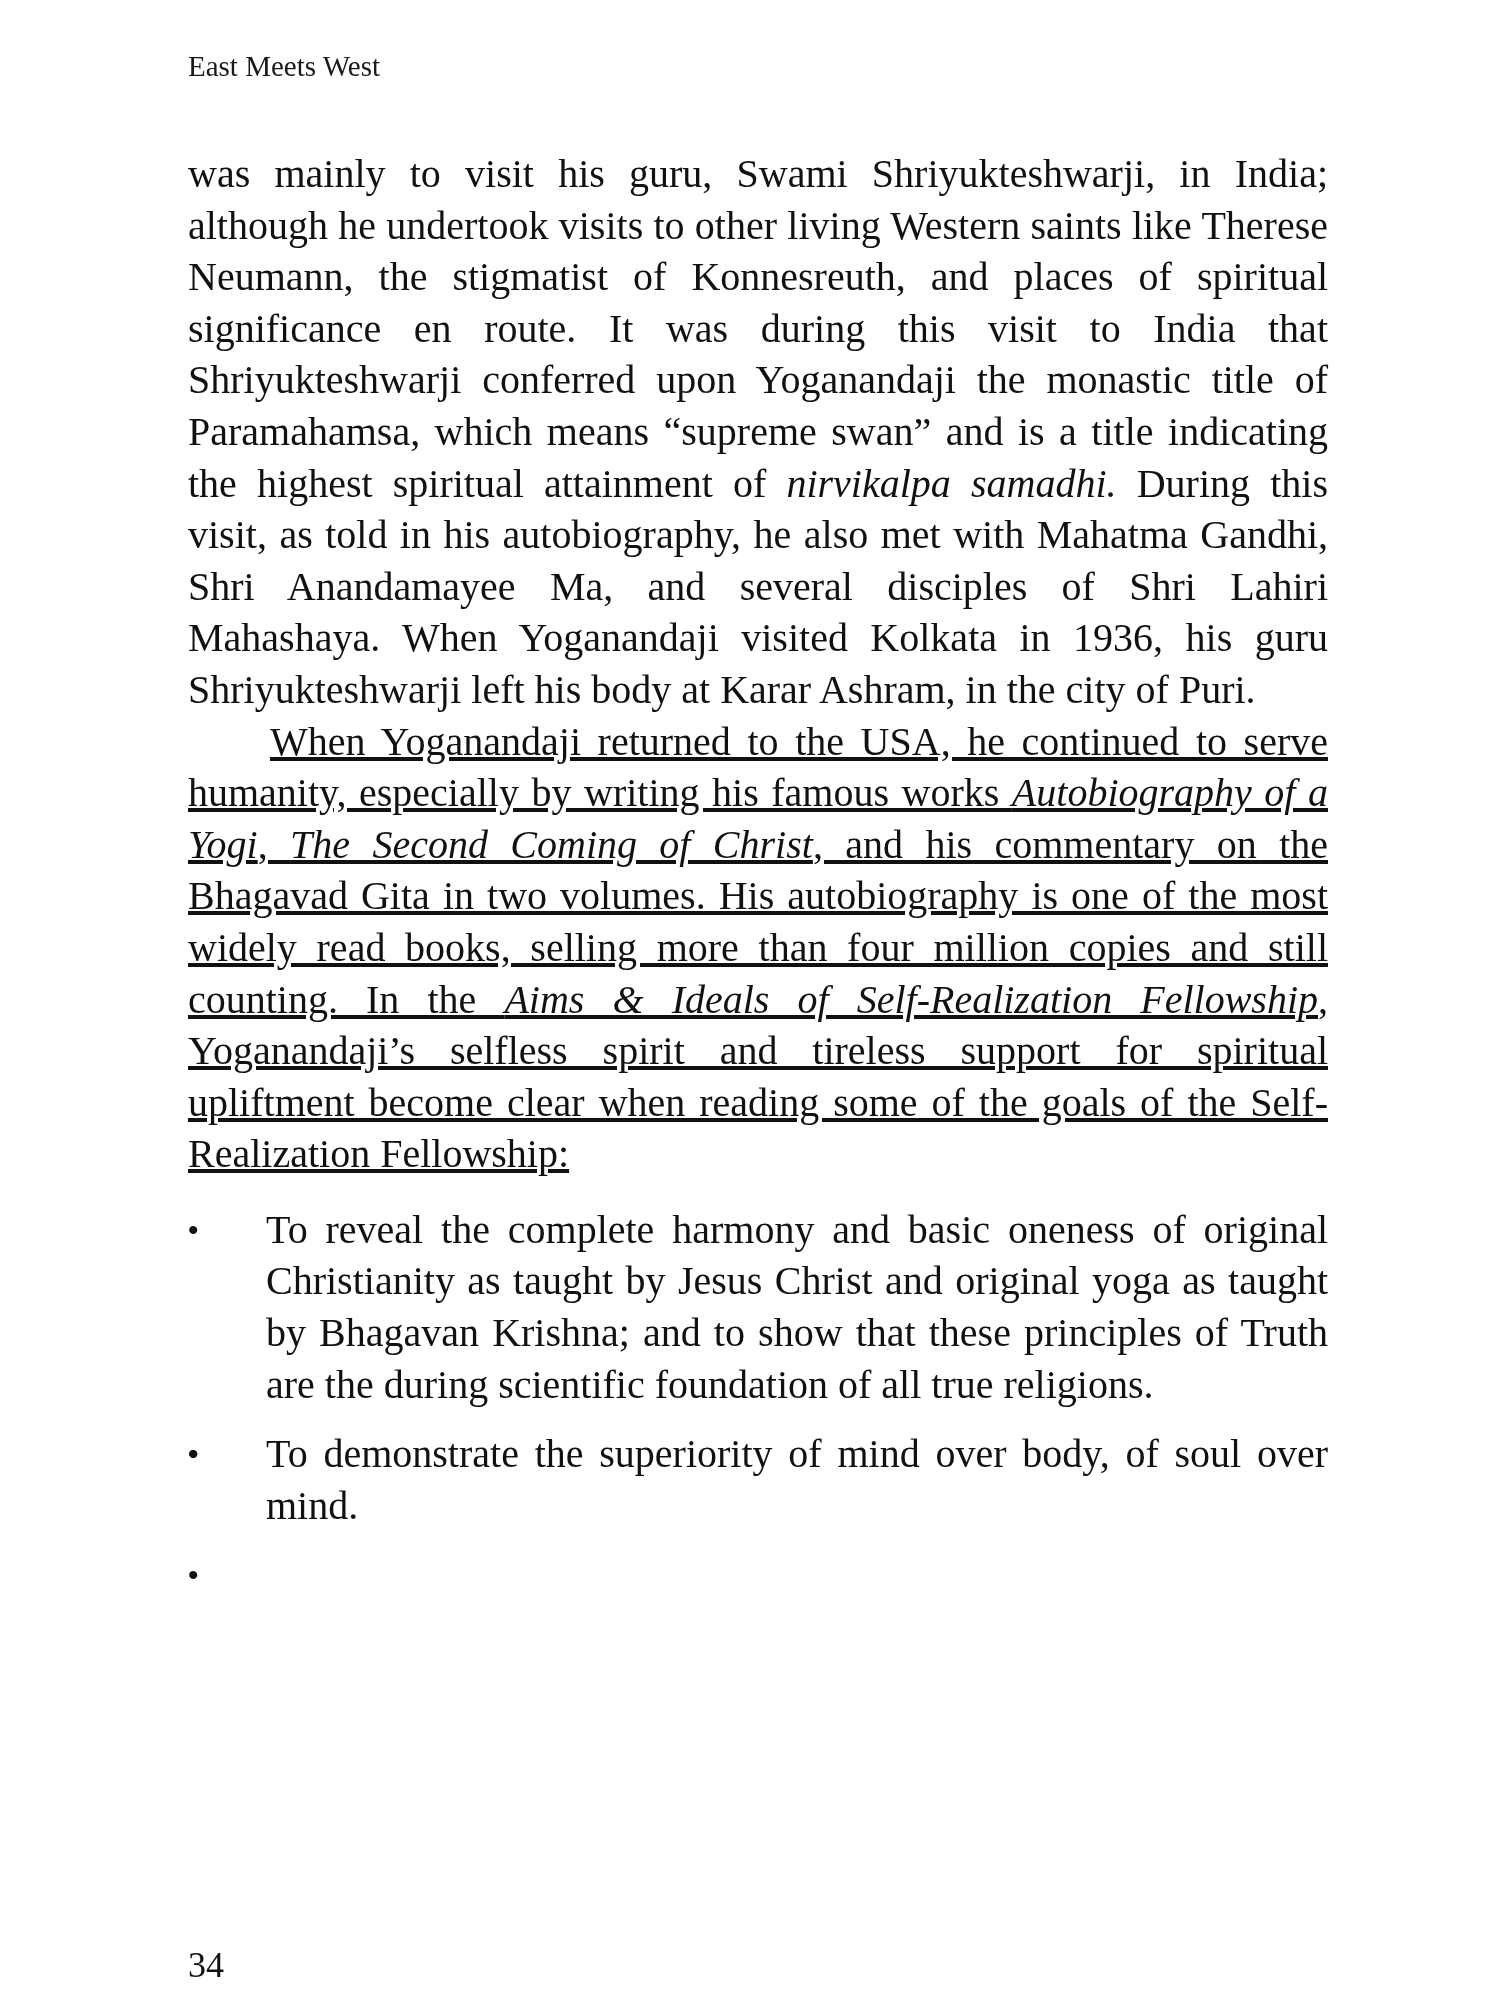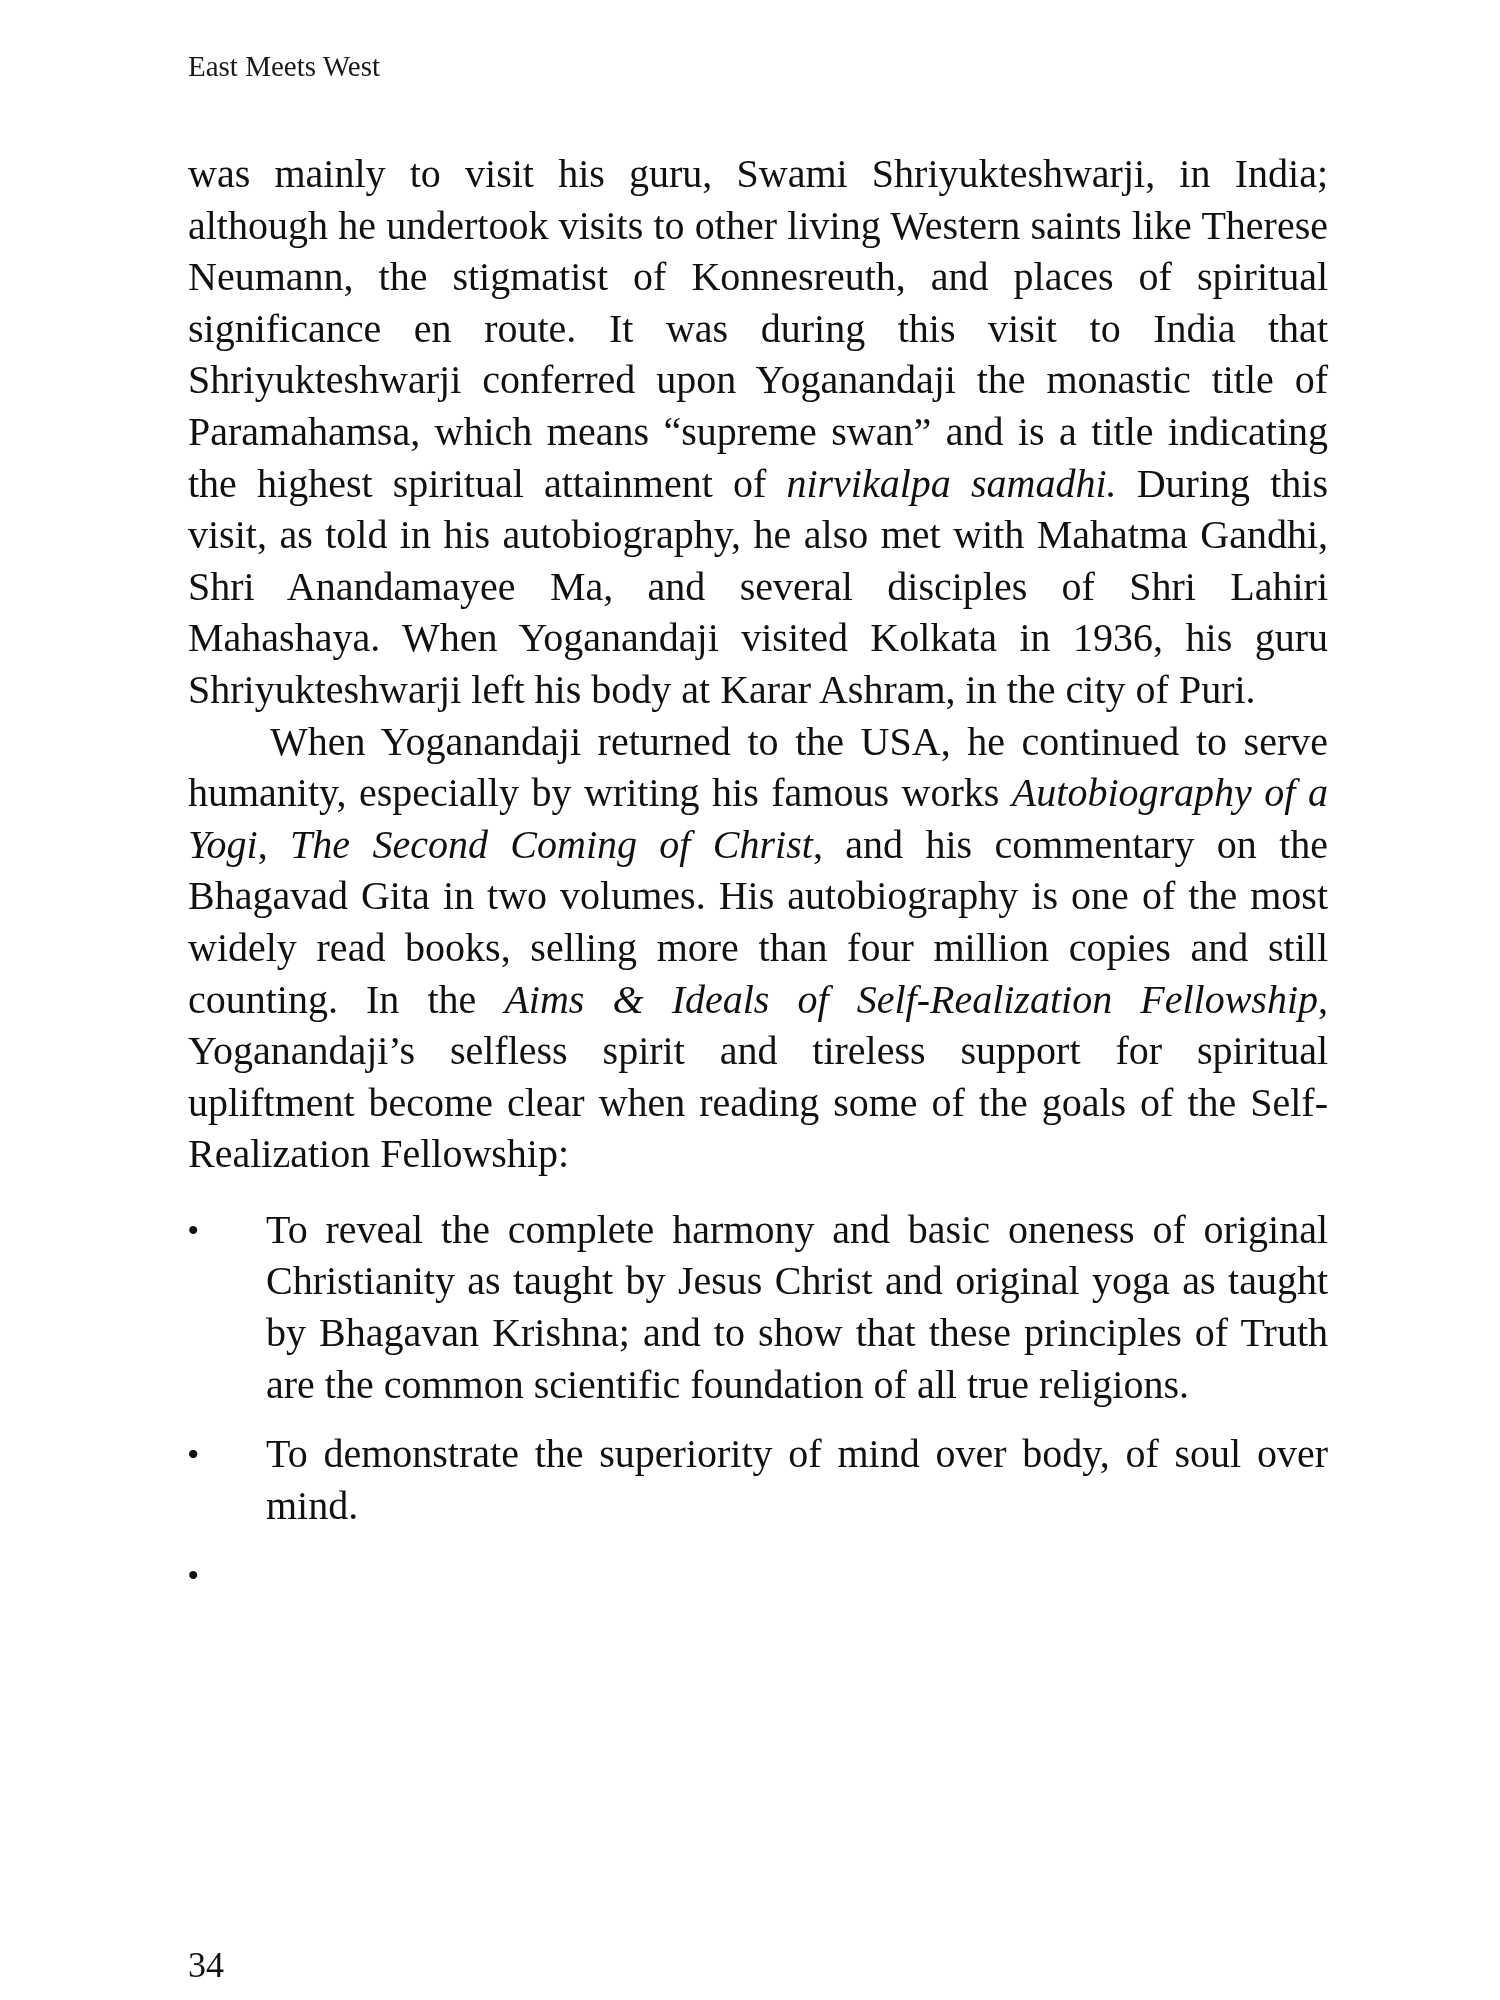--- a/index.html
+++ b/index.html
@@ -1,40 +1,40 @@
 <!DOCTYPE html>
 <html><head>
 <meta charset="utf-8">
 <style>
   html, body { margin: 0; padding: 0; background: #ffffff; }
   body { width: 1500px; height: 2000px; position: relative; overflow: hidden; color: #111; font-family: "Liberation Serif", "DejaVu Serif", serif; }
   .page { position: absolute; left: 0; top: 0; width: 1500px; height: 2000px; }
   .running-head { position: absolute; left: 188px; top: 48px; font-size: 29px; line-height: 36px; color: #1a1a1a; text-align: right; }
   .body { position: absolute; left: 188px; top: 148px; width: 1140px; font-size: 40px; line-height: 51.6px; text-align: justify; }
   .body p { margin: 0; }
-  .indent { text-indent: 82px; }
+  .indent { text-indent: 82px; text-decoration: underline; }
   .bullets { list-style: none; margin: 24px 0 0 0; padding: 0; }
   .bullets li { position: relative; padding-left: 78px; margin-bottom: 18px; text-align: justify; }
   .bullet-dot { position: absolute; left: 0; top: 0; width: 40px; text-align: left; font-family: "Liberation Sans", sans-serif; font-size: 30px; }
   .folio { position: absolute; left: 188px; top: 1930px; font-size: 36px; line-height: 44px; margin-top: 13px; }
   i { font-style: italic; }
 </style>
 </head>
 <body>
 
 <div class="page">
   <div class="running-head">East Meets West</div>
 
   <div class="body">
     <p><span>was mainly to visit his guru, Swami Shriyukteshwarji, in India; although he undertook visits to other living Western saints like Therese Neumann, the stigmatist of Konnesreuth, and places of spiritual significance en route. It was during this visit to India that Shriyukteshwarji conferred upon Yoganandaji the monastic title of Paramahamsa, which means “supreme swan” and is a title indicating the highest spiritual attainment of </span><i>nirvikalpa samadhi.</i><span> During this visit, as told in his autobiography, he also met with Mahatma Gandhi, Shri Anandamayee Ma, and several disciples of Shri Lahiri Mahashaya. When Yoganandaji visited Kolkata in 1936, his guru Shriyukteshwarji left his body at Karar Ashram, in the city of Puri.</span></p>
 
     <p class="indent"><span>When Yoganandaji returned to the USA, he continued to serve humanity, especially by writing his famous works </span><i>Autobiography of a Yogi</i><span>, </span><i>The Second Coming of Christ</i><span>, and his commentary on the Bhagavad Gita in two volumes. His autobiography is one of the most widely read books, selling more than four million copies and still counting. In the </span><i>Aims &amp; Ideals of Self-Realization Fellowship</i><span>, Yoganandaji’s selfless spirit and tireless support for spiritual upliftment become clear when reading some of the goals of the Self-Realization Fellowship:</span></p>
 
     <ul class="bullets">
-      <li><span class="bullet-dot">•</span><span>To reveal the complete harmony and basic oneness of original Christianity as taught by Jesus Christ and original yoga as taught by Bhagavan Krishna; and to show that these principles of Truth are the common scientific foundation of all true religions.</span></li>
+      <li><span class="bullet-dot">•</span><span>To reveal the complete harmony and basic oneness of original Christianity as taught by Jesus Christ and original yoga as taught by Bhagavan Krishna; and to show that these principles of Truth are the during scientific foundation of all true religions.</span></li>
       <li><span class="bullet-dot">•</span></li>
       <li><span class="bullet-dot">•</span><span>To demonstrate the superiority of mind over body, of soul over mind.</span></li>
       <li><span class="bullet-dot">•</span></li>
     </ul>
   </div>
 
   <div class="folio">34</div>
 </div>
 
 </body></html>

